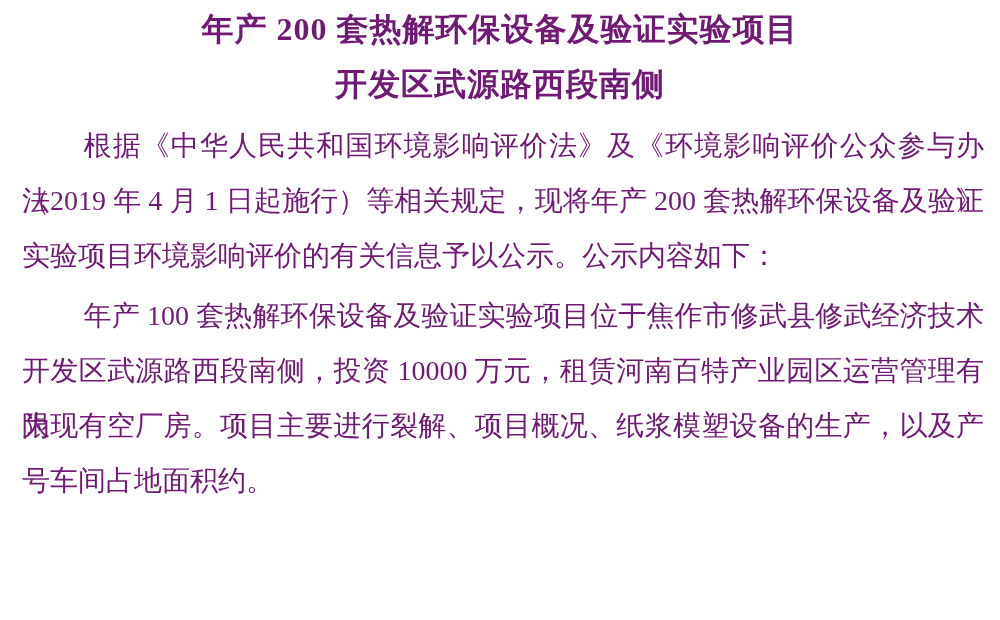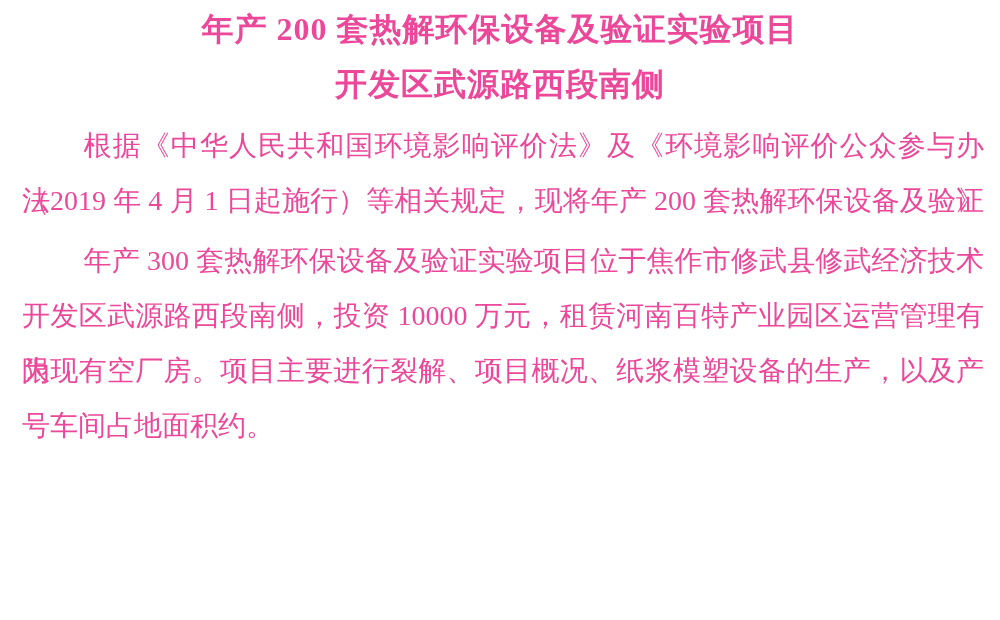--- a/index.html
+++ b/index.html
@@ -5,21 +5,21 @@
   html, body {
     margin: 0;
     padding: 0;
     background: #ffffff;
   }
   .page {
     position: relative;
     width: 1000px;
     height: 620px;
     background: #ffffff;
-    color: #ec4899;
+    color: #701a75;
     font-family: "Liberation Serif", "DejaVu Serif", serif;
     overflow: hidden;
     box-sizing: border-box;
   }
   .title-block {
     padding-top: 2px;
   }
   .title-line {
     margin: 0;
     height: 55px;
@@ -67,23 +67,24 @@
     <h1 class="title-line">年产 200 套热解环保设备及验证实验项目</h1>
     <h1 class="title-line">开发区武源路西段南侧</h1>
   </div>
 
   <div class="doc-body">
 
     <div class="line just indent">根据《中华人民共和国环境影响评价法》及《环境影响评价公众参与办法》</div>
 
     <div class="line just">（2019 年 4 月 1 日起施行）等相关规定，现将年产 200 套热解环保设备及验证</div>
 
+    <div class="line">实验项目环境影响评价的有关信息予以公示。公示内容如下：</div>
 
 
-    <div class="line just indent space-before">年产 300 套热解环保设备及验证实验项目位于焦作市修武县修武经济技术</div>
+    <div class="line just indent space-before">年产 100 套热解环保设备及验证实验项目位于焦作市修武县修武经济技术</div>
 
     <div class="line just">开发区武源路西段南侧，投资 10000 万元，租赁河南百特产业园区运营管理有限</div>
 
 
     <div class="line just">为现有空厂房。项目主要进行裂解、项目概况、纸浆模塑设备的生产，以及产</div>
 
     <div class="line">号车间占地面积约。</div>
 
   </div>
 

